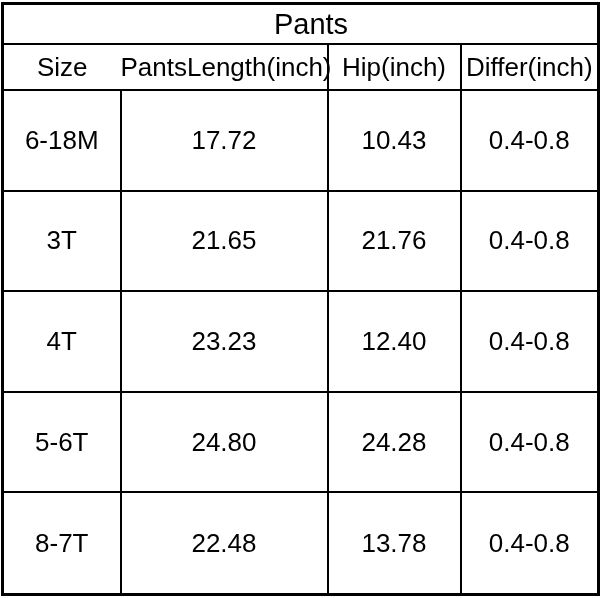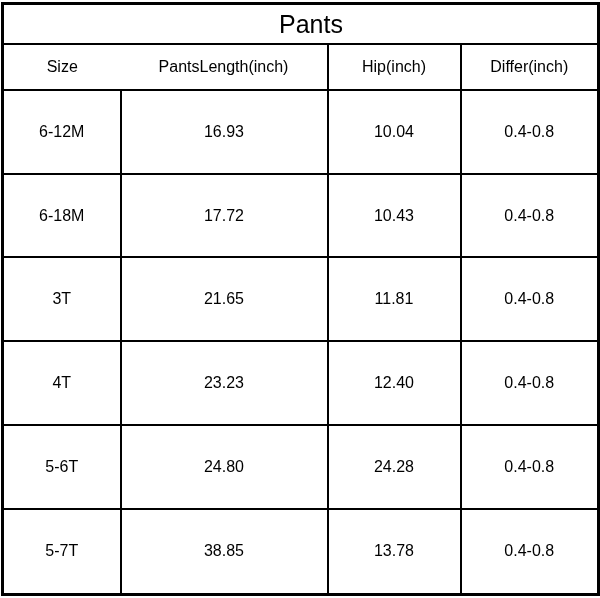--- a/index.html
+++ b/index.html
@@ -24,31 +24,31 @@
     border-collapse: collapse;
     table-layout: fixed;
     width: 596px;
     height: 594px;
     margin: 1px auto 0 auto;
     border: 3px solid #000000;
   }
   table.size-chart th,
   table.size-chart td {
     border: 2px solid #000000;
-    font-size: 16px;
+    font-size: 26px;
     font-weight: 400;
     text-align: center;
     vertical-align: middle;
     padding: 0;
     white-space: nowrap;
     overflow: visible;
     background: #ffffff;
   }
   tr.title-row th {
-    font-size: 25px;
+    font-size: 29px;
     height: 38px;
     padding-left: 21px;
   }
   tr.header-row th {
     height: 44px;
   }
   
   tr.header-row th.no-right-border {
     border-right-style: hidden;
   }
@@ -70,50 +70,44 @@
       </tr>
       <tr class="header-row">
         <th class="no-right-border">Size</th>
         <th>PantsLength(inch)</th>
         <th>Hip(inch)</th>
         <th>Differ(inch)</th>
       </tr>
     </thead>
     <tbody id="table-body">
         <tr>
-          <td>6-12M</td>
-          <td>16.93</td>
-          <td>10.04</td>
-          <td>0.4-0.8</td>
-        </tr>
-        <tr>
           <td>6-18M</td>
           <td>17.72</td>
           <td>10.43</td>
           <td>0.4-0.8</td>
         </tr>
         <tr>
           <td>3T</td>
           <td>21.65</td>
-          <td>11.81</td>
+          <td>21.76</td>
           <td>0.4-0.8</td>
         </tr>
         <tr>
           <td>4T</td>
           <td>23.23</td>
           <td>12.40</td>
           <td>0.4-0.8</td>
         </tr>
         <tr>
           <td>5-6T</td>
           <td>24.80</td>
           <td>24.28</td>
           <td>0.4-0.8</td>
         </tr>
         <tr>
-          <td>5-7T</td>
-          <td>38.85</td>
+          <td>8-7T</td>
+          <td>22.48</td>
           <td>13.78</td>
           <td>0.4-0.8</td>
         </tr>
       </tbody>
   </table>
 </div>
 
 </body></html>

